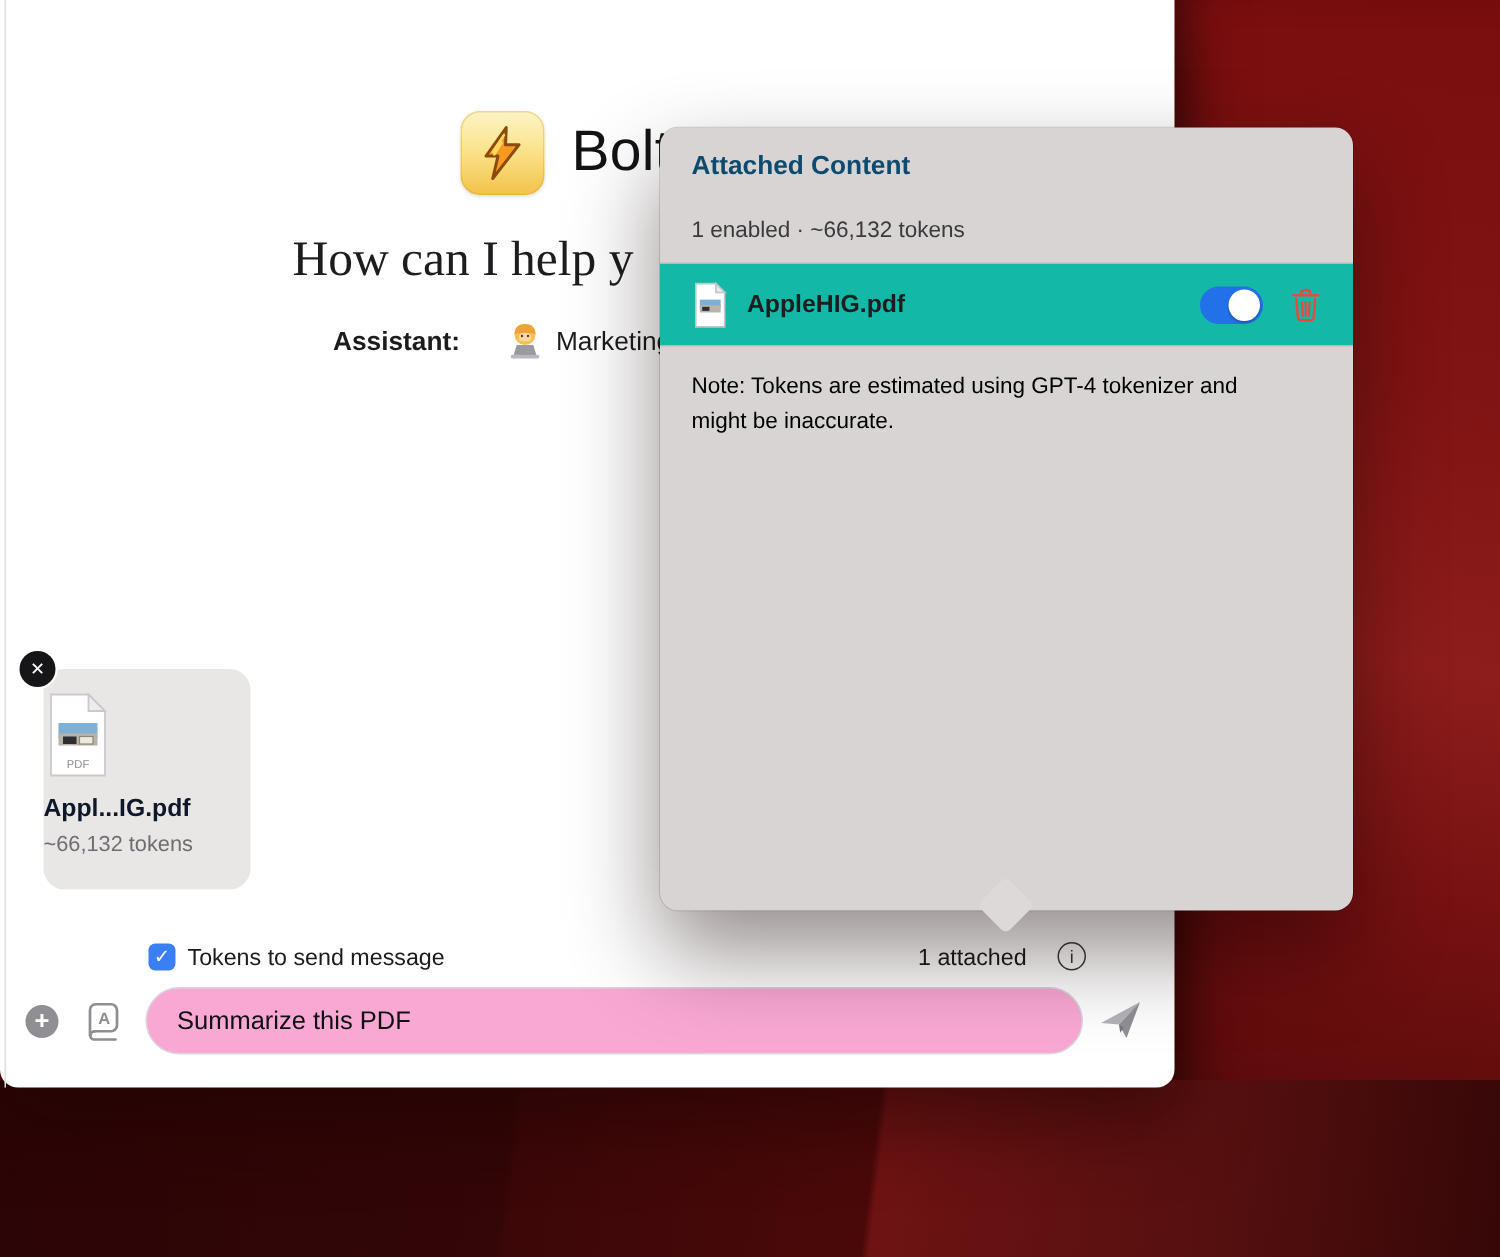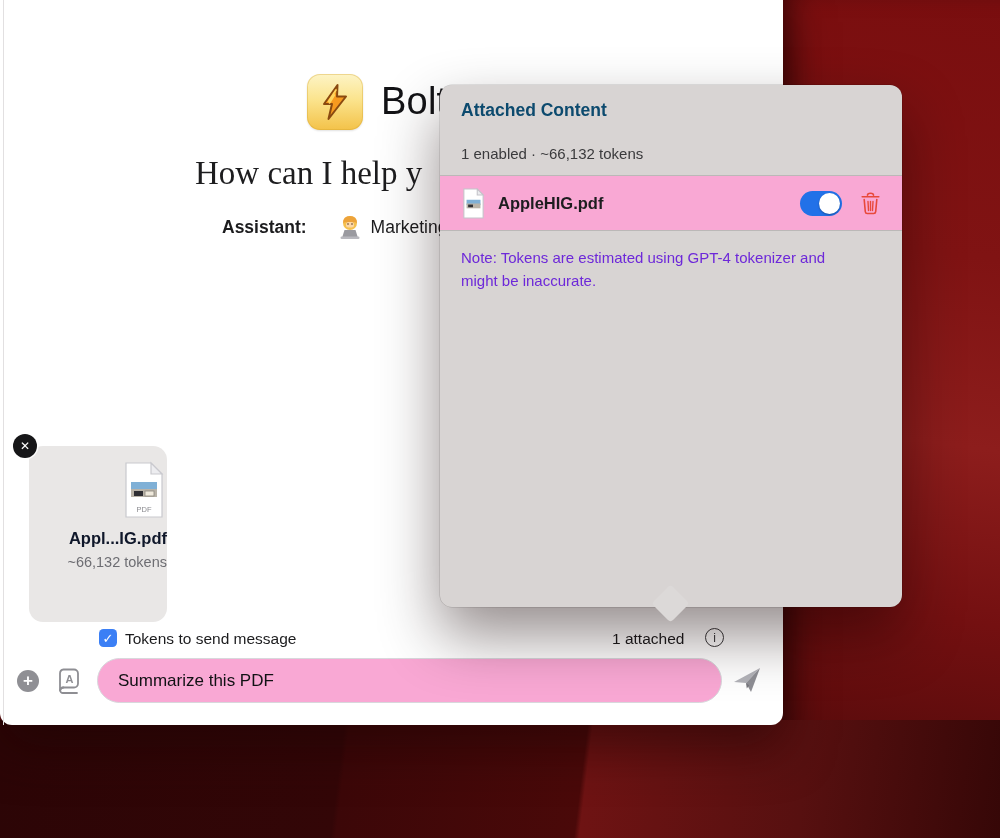--- a/index.html
+++ b/index.html
@@ -40,22 +40,22 @@
 
   .greeting { position:absolute; left:195px; top:155px; font-size:33px; font-weight:400; color:#1d1d1f; white-space:nowrap;font-family:Liberation Serif, serif; }
 
   .assistant-row { position:absolute; left:222px; top:214px; display:flex; align-items:center; white-space:nowrap; }
   .assistant-label { font-size:17.5px; font-weight:700; color:#1c1c1e;text-align:right; }
   .assistant-emoji { margin-left:30px; width:26px; height:26px; display:inline-block; }
   .assistant-name { margin-left:8px; font-size:17.5px; color:#1c1c1e; }
 
   
   .attach-card {
-    position:absolute; left:29px; top:446px; width:138px; height:176px;
-    background:#e9e7e6; border-radius:14px; text-align:right;padding-left:17px;
+    position:absolute; left:29px; top:446px; width:138px; height:147px;
+    background:#e9e7e6; border-radius:14px; text-align:left;
   }
   .attach-card .pdficon { margin-top:15px; }
   .attach-name { margin-top:6px; font-size:16.5px; font-weight:700; color:#0f172a; }
   .attach-tokens { margin-top:6px; font-size:14.5px; color:#6d6d72; }
   .card-close {
     position:absolute; left:13px; top:434px; width:24px; height:24px; border-radius:50%;
     background:#161618; color:#ffffff; font-size:12px; font-weight:700;
     display:flex; align-items:center; justify-content:center; cursor:pointer;
     box-shadow:0 0 0 1.5px rgba(255,255,255,0.9);
   }
@@ -98,33 +98,33 @@
   .popover-tail {
     position:absolute; bottom:-10px; left:217px; width:27px; height:27px;
     background:#dcd9d8; transform:rotate(45deg); border-radius:4px;
   }
   .pop-header { position:relative; padding:15px 21px 13px 21px; }
   .pop-title { font-size:17.5px; font-weight:700; color:#0c4a6e; }
   .pop-summary { margin-top:24px; font-size:15px; color:#3a3a3c; }
   .pop-divider { height:1px; background:#bbb8b7; }
   .pop-row {
     position:relative; display:flex; align-items:center;
-    padding:12px 21px; background:#f9a8d4; gap:12px; height:54px;
+    padding:12px 21px; background:#14b8a6; gap:12px; height:54px;
   }
   .pop-row-name { font-size:16.5px; font-weight:700; color:#1d1d1f; }
   .toggle {
     margin-left:auto; width:42px; height:25px; border-radius:13px; background:#2271e8;
     position:relative; cursor:pointer; flex:0 0 auto;
   }
   .toggle-knob {
     position:absolute; right:2px; top:2px; width:21px; height:21px; border-radius:50%;
     background:#fff; box-shadow:0 1px 2px rgba(0,0,0,0.3);
   }
   .trash-btn { width:21px; height:23px; margin-left:6px; cursor:pointer; flex:0 0 auto; }
-  .pop-note { padding:15px 21px; font-size:15px; line-height:1.55; color:#6d28d9; max-width:420px; }
+  .pop-note { padding:15px 21px; font-size:15px; line-height:1.55; color:#000000; max-width:420px; }
   .pop-note-inner { max-width:398px; }
 </style>
 </head>
 <body>
 
 <div class="desktop">
   <div class="wp-band"></div>
   <div class="wp-bottom"></div>
 </div>
 

